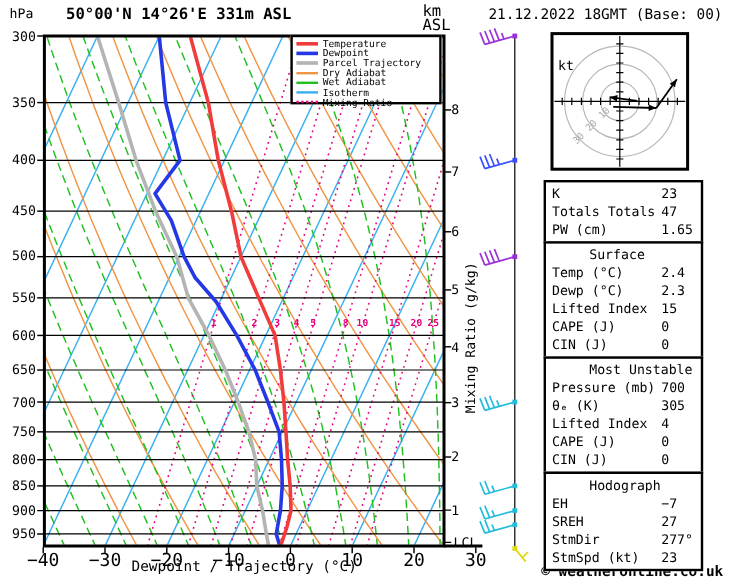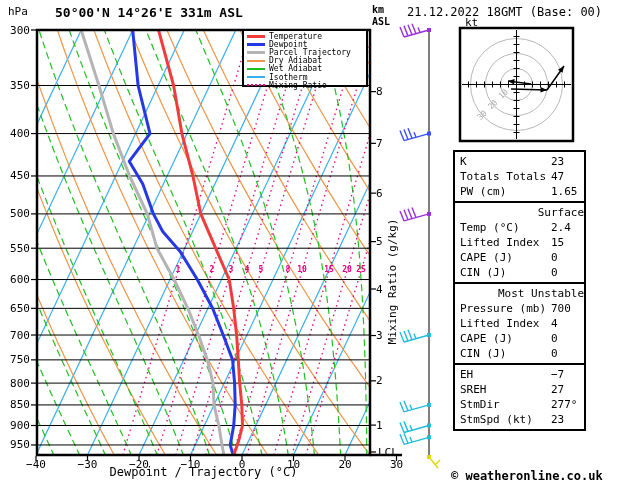--- a/index.html
+++ b/index.html
@@ -4,40 +4,40 @@
 <style>
   html,body{margin:0;padding:0;background:#fff;}
   #app{position:relative;width:629px;height:486px;background:#fff;
        font-family:"DejaVu Sans Mono",monospace;overflow:hidden;color:#000;}
   #chart-svg{position:absolute;left:0;top:0;}
   .abs{position:absolute;}
   .lbl{font-size:11px;line-height:12px;}
   #hpa-label{left:8px;top:6px;}
   #chart-title{left:55px;top:5px;font-size:13px;font-weight:bold;}
   #date-label{left:407px;top:5px;font-size:12px;font-weight:normal;white-space:nowrap;}
-  #km-axis-title{left:372px;top:4px;width:26px;font-size:10px;line-height:12px;font-weight:bold;}
+  #km-axis-title{left:352px;top:4px;width:26px;font-size:13px;line-height:12px;}
   #temp-axis-title{left:37px;top:465px;width:333px;text-align:center;font-size:12px;}
   #mixing-axis-title{left:312px;top:275px;width:160px;font-size:11px;transform:rotate(-90deg);
       transform-origin:center;text-align:center;}
   #lcl-label{left:378px;top:446px;font-size:11px;}
-  #kt-label{left:465px;top:16px;font-size:11px;}
+  #kt-label{left:465px;top:48px;font-size:11px;}
   #copyright{left:451px;top:469px;font-size:12px;font-weight:bold;white-space:nowrap;}
   .plabel{position:absolute;left:6px;width:28px;text-align:center;font-size:11px;}
-  .tlabel{position:absolute;font-size:11px;transform:translateX(-50%);}
+  .tlabel{position:absolute;font-size:15px;transform:translateX(-50%);}
   .klabel{position:absolute;left:376px;font-size:11px;}
   .mxlabel{position:absolute;font-size:8px;font-weight:bold;transform:translateX(-50%);z-index:3;}
   #legend{position:absolute;left:242px;top:29px;width:126px;height:58px;border:2px solid #000;
       background:#fff;z-index:4;box-sizing:border-box;padding:1px 0 0 3px;}
   .legrow{display:flex;align-items:center;height:8.2px;}
   .legsample{width:18px;margin-right:4px;flex:none;}
   .leglabel{font-size:8px;white-space:nowrap;}
   #panel{position:absolute;left:453px;top:150px;width:133px;z-index:2;}
   .pbox{border:2px solid #000;background:#fff;margin-top:-2px;padding:2px 0 2px 0;}
   .pbox:first-child{margin-top:0;}
-  .pboxtitle{text-align:right;font-size:11px;line-height:15px;}
+  .pboxtitle{text-align:left;font-size:11px;line-height:15px;margin-left:36px;}
   .prow{position:relative;height:15px;font-size:11px;line-height:15px;padding-left:5px;}
   .pval{position:absolute;left:96px;top:0;}
 </style>
 </head>
 <body>
 
 <div id="app">
   <svg id="chart-svg" width="629" height="486">
       <defs>
         <clipPath id="pc">
@@ -353,31 +353,34 @@
     </div>
   <div id="panel">
       <div class="pbox">
         <div class="prow"><span>K</span><span class="pval">23</span></div>
         <div class="prow"><span>Totals Totals</span><span class="pval">47</span></div>
         <div class="prow"><span>PW (cm)</span><span class="pval">1.65</span></div>
       </div>
       <div class="pbox">
         <div class="pboxtitle">Surface</div>
         <div class="prow"><span>Temp (°C)</span><span class="pval">2.4</span></div>
+        <div class="prow"><span>Dewp (°C)</span><span class="pval">2.3</span></div>
         <div class="prow"><span>Lifted Index</span><span class="pval">15</span></div>
         <div class="prow"><span>CAPE (J)</span><span class="pval">0</span></div>
         <div class="prow"><span>CIN (J)</span><span class="pval">0</span></div>
       </div>
       <div class="pbox">
         <div class="pboxtitle">Most Unstable</div>
         <div class="prow"><span>Pressure (mb)</span><span class="pval">700</span></div>
+        <div class="prow"><span>θₑ (K)</span><span class="pval">305</span></div>
         <div class="prow"><span>Lifted Index</span><span class="pval">4</span></div>
         <div class="prow"><span>CAPE (J)</span><span class="pval">0</span></div>
         <div class="prow"><span>CIN (J)</span><span class="pval">0</span></div>
       </div>
       <div class="pbox">
+        <div class="pboxtitle">Hodograph</div>
         <div class="prow"><span>EH</span><span class="pval">−7</span></div>
         <div class="prow"><span>SREH</span><span class="pval">27</span></div>
         <div class="prow"><span>StmDir</span><span class="pval">277°</span></div>
         <div class="prow"><span>StmSpd (kt)</span><span class="pval">23</span></div>
       </div>
     </div>
 </div>
 
 </body></html>

